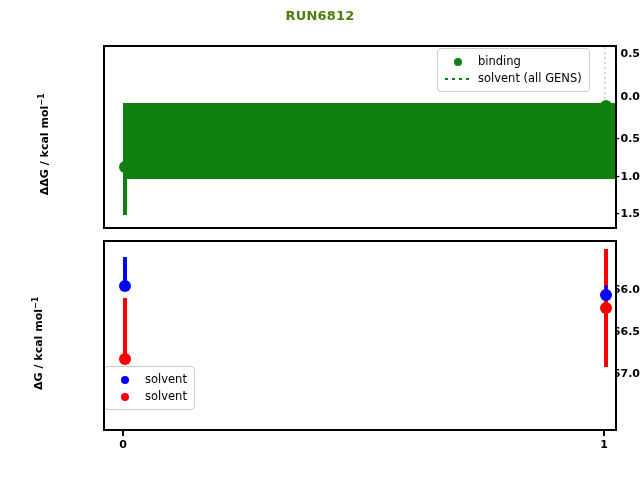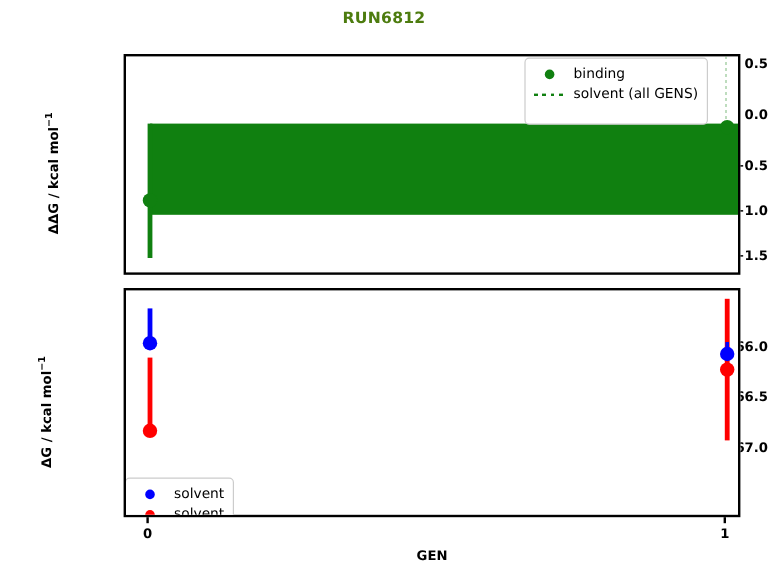--- a/index.html
+++ b/index.html
@@ -131,21 +131,21 @@
     transform: translateX(-50%);
   }
 
   
   .legend {
     position: absolute;
     box-sizing: border-box;
     background: #ffffff;
     border: 1px solid #cccccc;
     border-radius: 4px;
-    padding: 4px 7px 16px 6px;
+    padding: 4px 7px 4px 6px;
     font-size: 11.5px;
     color: #000000;
     box-shadow: none;
   }
   .legend-row {
     display: flex;
     align-items: center;
     height: 17px;
     white-space: nowrap;
   }
@@ -242,35 +242,34 @@
 
     <div class="errbar-v" style="left:20px; top:15px; width:4px; height:33px; background:#0000ff;"></div>
     <div class="marker-dot" style="left:20px; top:44px; width:12px; height:12px; background:#0000ff;"></div>
 
     <div class="errbar-v" style="left:501px; top:7px; width:4px; height:118px; background:#ff0000;"></div>
     <div class="marker-dot" style="left:501px; top:66px; width:12px; height:12px; background:#ff0000;"></div>
 
     <div class="errbar-v" style="left:501px; top:43px; width:3px; height:15px; background:#0000ff;"></div>
     <div class="marker-dot" style="left:501px; top:53px; width:12px; height:12px; background:#0000ff;"></div>
 
-    <div class="legend" id="legend-bottom-inner" style="position:absolute; left:-1px; top:124px;margin-top:32px;">
+    <div class="legend" id="legend-bottom-inner" style="position:absolute; left:-1px; top:124px;">
       <div class="legend-row">
         <span class="legend-key">
           <span class="legend-dot" style="background:#0000ff;"></span>
         </span>
         <span class="legend-text">solvent</span>
       </div>
       <div class="legend-row">
         <span class="legend-key">
           <span class="legend-dot" style="background:#ff0000;"></span>
         </span>
         <span class="legend-text">solvent</span>
       </div>
     </div>
   </div>
 
   <div class="xtick-mark" style="left:122px; top:431px;"></div>
   <div class="xtick-mark" style="left:603px; top:431px;"></div>
   <div class="xtick-label" style="left:123px; top:438px;">0</div>
   <div class="xtick-label" style="left:604px; top:438px;">1</div>
-  <div class="xlabel" style="left:103px; top:457px; width:514px;">GEN</div>
 
 </div>
 
 </body></html>

